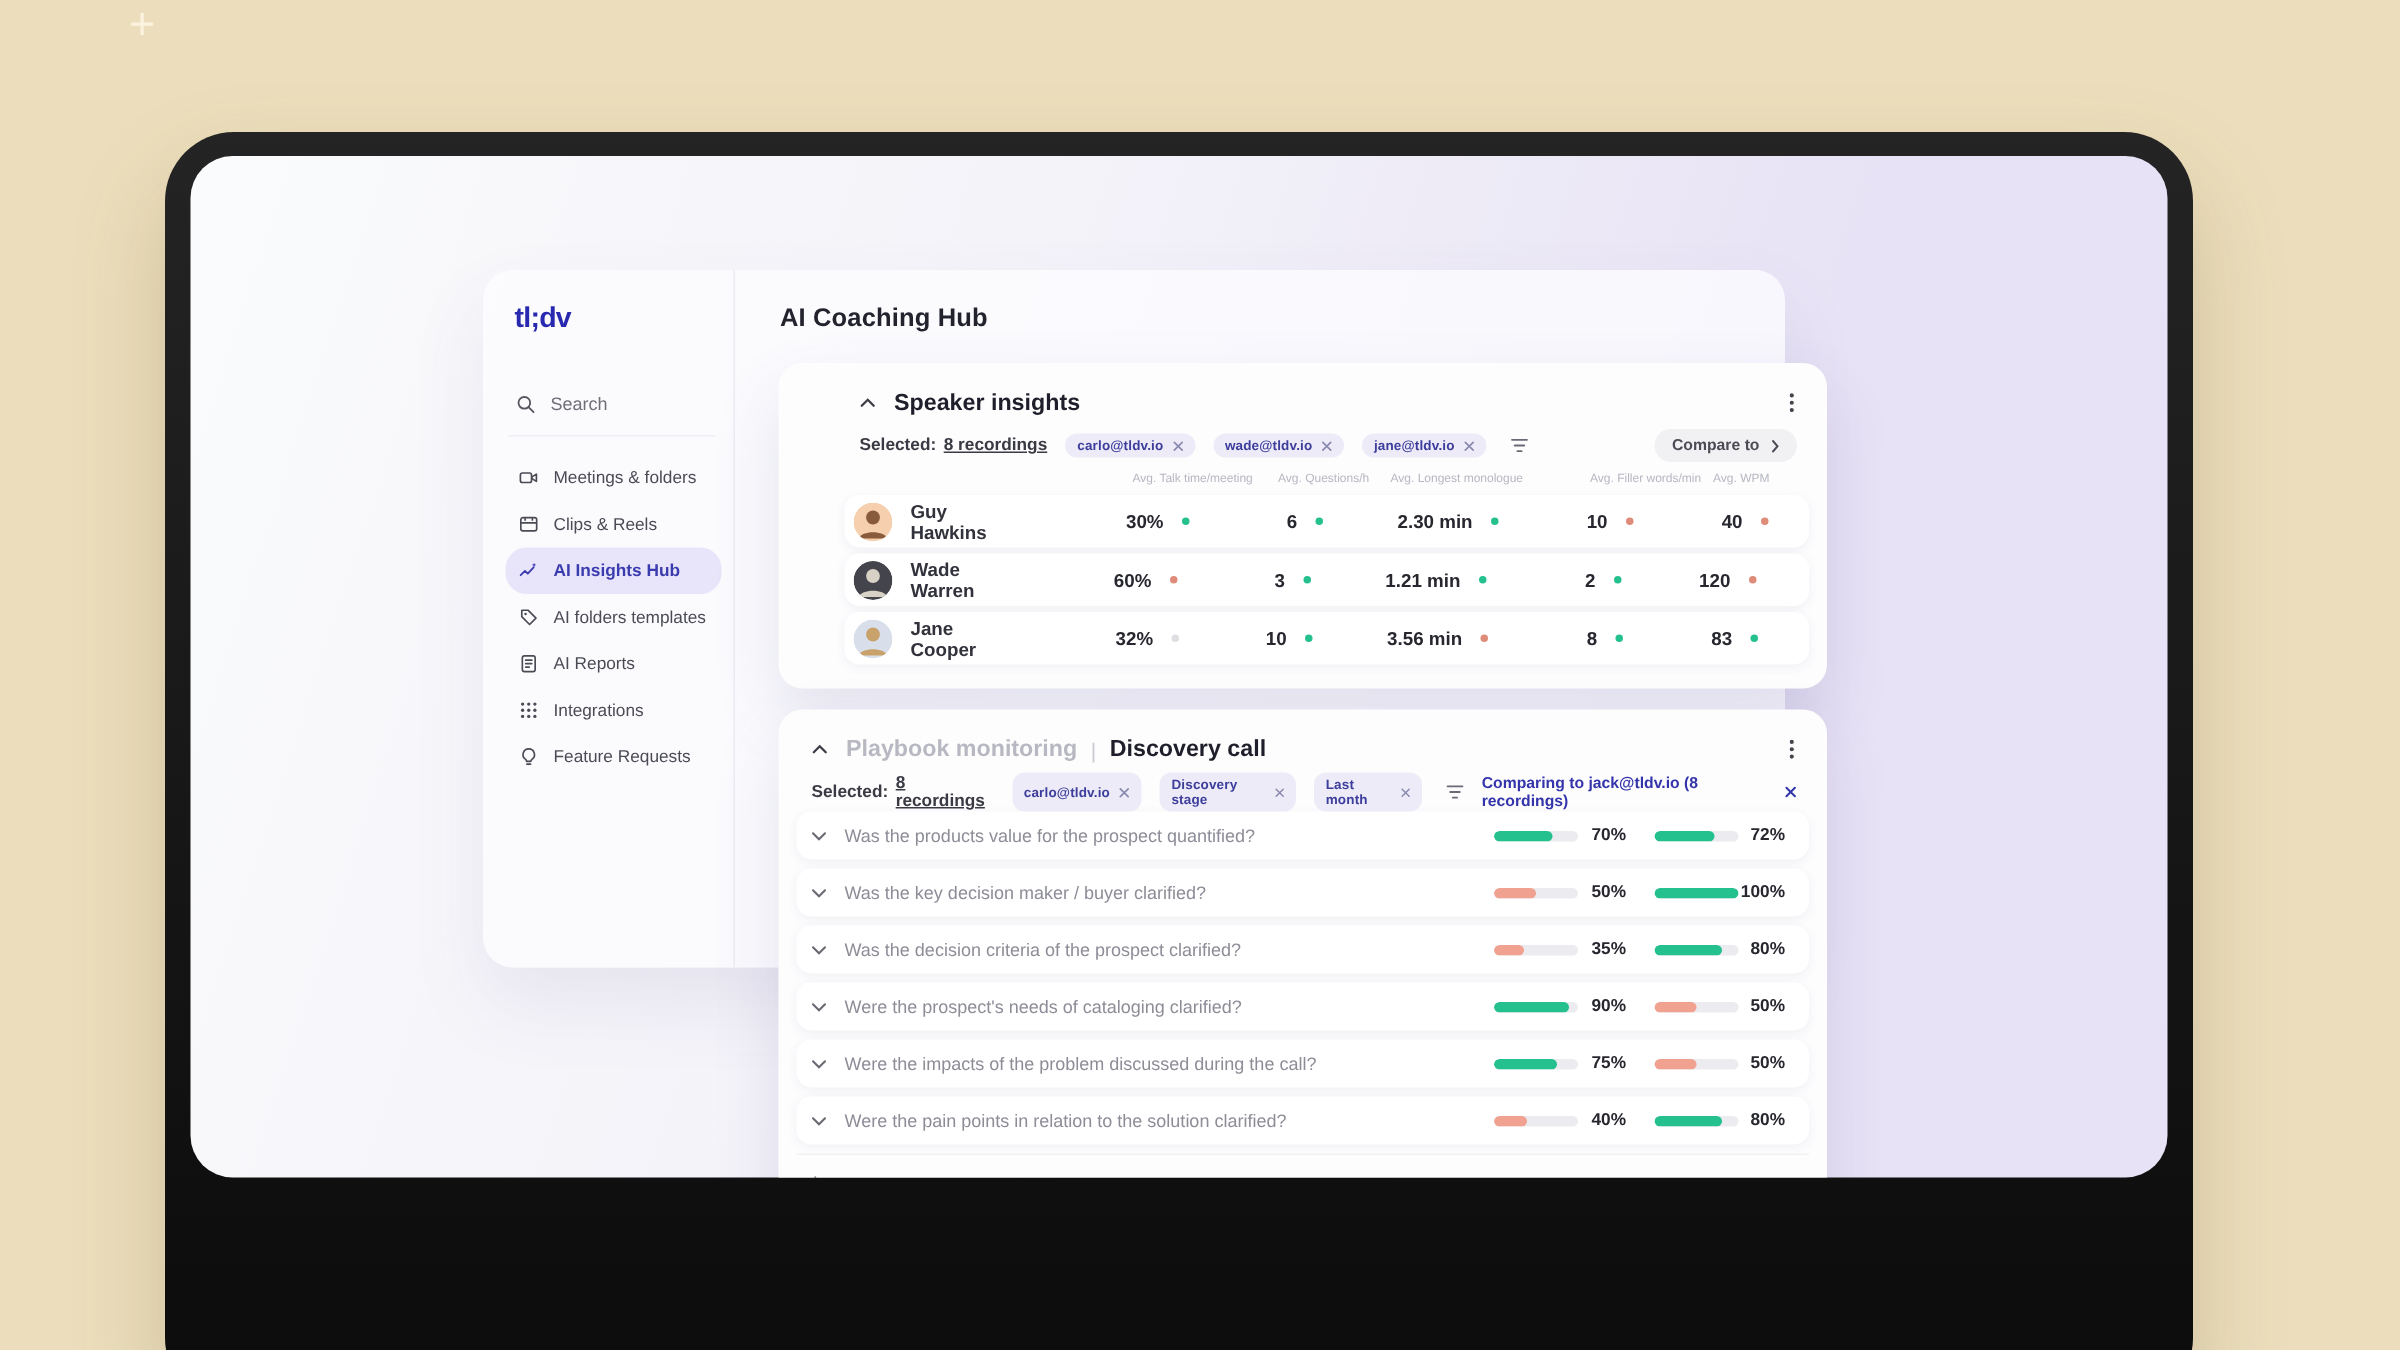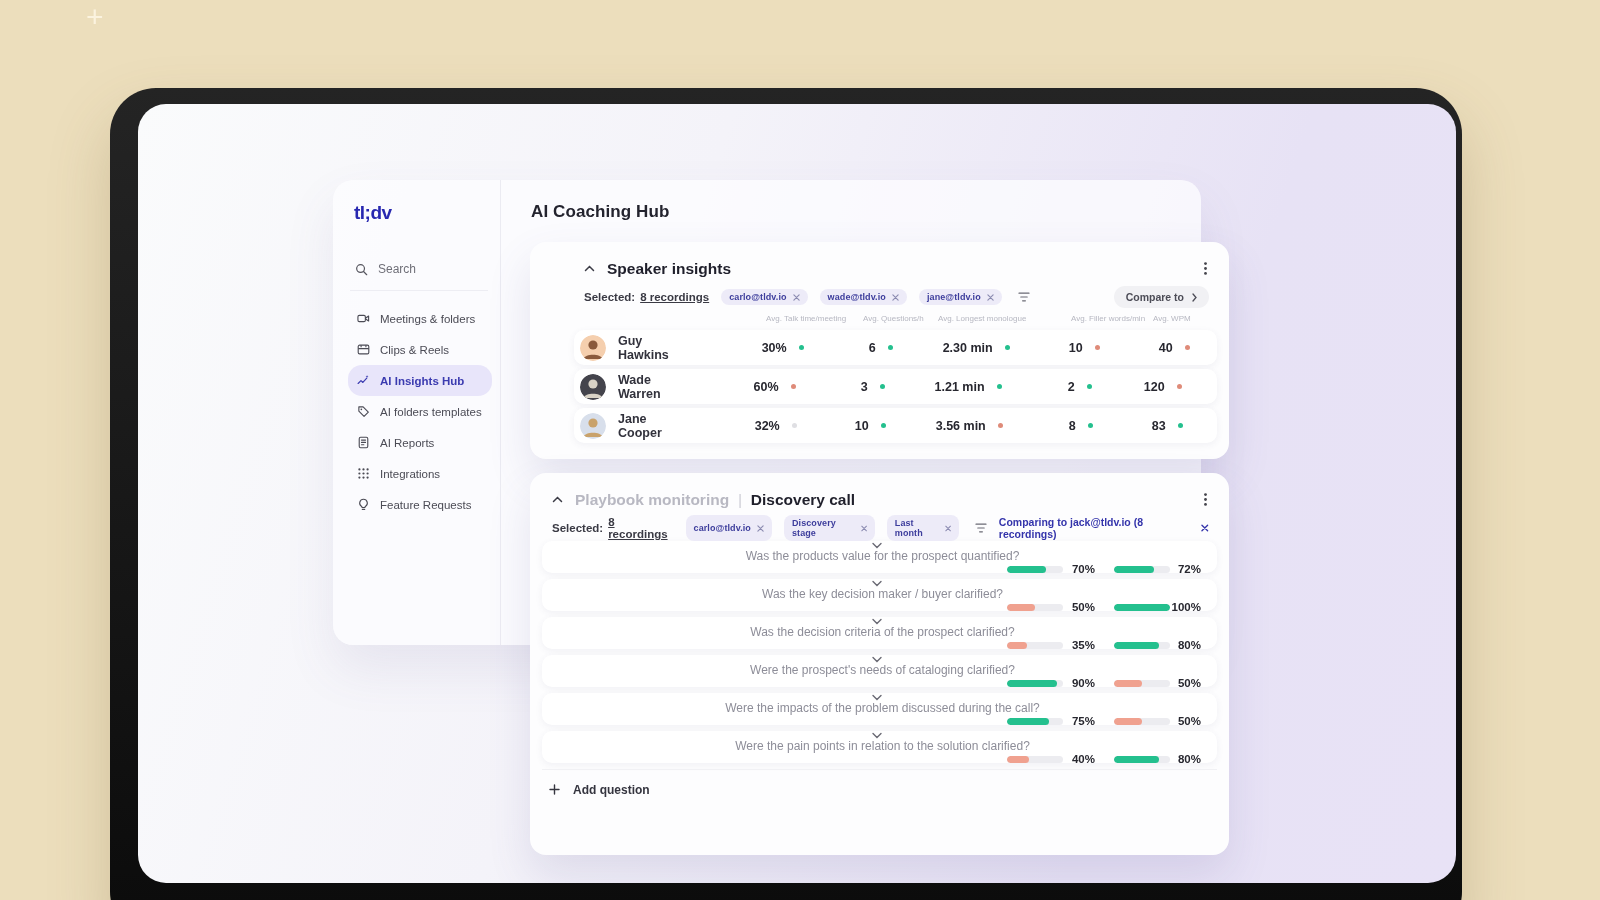--- a/index.html
+++ b/index.html
@@ -4,21 +4,21 @@
 <style>
   * { margin:0; padding:0; box-sizing:border-box; }
   html,body { width:1600px; height:900px; overflow:hidden; }
   body { background:#ecdebc; font-family:"Liberation Sans", sans-serif; position:relative; }
 
   .bg-plus { position:absolute; left:86px; top:0px; font-size:30px; font-weight:300; color:#fbf3df; }
 
   .laptop { position:absolute; left:110px; top:88px; width:1352px; height:850px;
             background:linear-gradient(180deg,#242424,#0b0b0b); border-radius:46px;
             box-shadow:0 30px 60px rgba(120,100,60,.25); }
-  .screen { position:absolute; left:28px; top:16px; width:1318px; height:779px; border-radius:28px;
+  .screen { position:absolute; left:17px; top:16px; width:1318px; height:681px; border-radius:28px;
             background:linear-gradient(108deg,#fafbfc 0%,#f4f3f9 38%,#e7e2f5 75%,#e8e2f6 100%);
             overflow:hidden; }
 
   
   .app-window { position:absolute; left:195px; top:76px; width:868px; height:465px; border-radius:20px;
                 background:rgba(253,253,255,.78); box-shadow:0 24px 50px rgba(95,88,150,.10);
                 display:flex; }
   .sidebar { width:168px; border-right:1px solid #ebebf2; padding:22px 14px 0 21px; flex:none; }
   .logo { font-size:19px; font-weight:800; letter-spacing:-.5px; color:#2828b0; margin-bottom:38px; }
   .search-row { display:flex; align-items:center; gap:10px; color:#6f6f78; font-size:12px; margin-bottom:14px; }
@@ -68,21 +68,21 @@
   .sp-name { font-size:12.5px; font-weight:600; color:#32323c; margin-left:12px; }
   .sp-cell { display:flex; align-items:center; justify-content:flex-end; gap:12px; flex:none; }
   .sp-cell.c0 { width:135px; margin-left:auto; } .sp-cell.c1 { width:89px; }
   .sp-cell.c2 { width:117px; } .sp-cell.c3 { width:90px; } .sp-cell.c4 { width:90px; margin-right:37px; }
   .sp-val { font-size:12.5px; font-weight:600; color:#27272f; }
   .dot { width:5px; height:5px; border-radius:50%; flex:none; }
   .dot-green { background:var(--c-green,#24c08e); } .dot-red { background:var(--c-red,#df8b79); }
   .dot-grey { background:var(--c-grey,#dfdfe3); }
 
   .q-row { display:flex; align-items:center; height:32px; margin-bottom:6px; background:#fff;
-           border-radius:10px; box-shadow:0 2px 7px rgba(70,70,120,.07); padding:0 16px 0 10px; cursor:pointer;flex-direction:column; }
+           border-radius:10px; box-shadow:0 2px 7px rgba(70,70,120,.07); padding:0 16px 0 10px; cursor:pointer; }
   .q-chev { flex:none; margin-top:1px; }
   .q-text { font-size:12px; color:#8d8d98; margin-left:12px; white-space:nowrap; }
   .q-cells { margin-left:auto; display:flex; align-items:center; }
   .qcell { display:flex; align-items:center; flex:none; }
   .qcell.c0 { width:88px; margin-right:19px;margin-left:43px; } .qcell.c1 { width:87px; }
   .qbar { width:56px; height:7px; border-radius:4px; background:#ececf0; overflow:hidden; flex:none; }
   .qfill { display:block; height:100%; border-radius:4px; }
   .fill-green { background:var(--c-green,#24c08e); } .fill-salmon { background:var(--c-salmon,#f0a18f); }
   .qpct { margin-left:auto; font-size:11.5px; font-weight:700; color:#27272f; }
 

